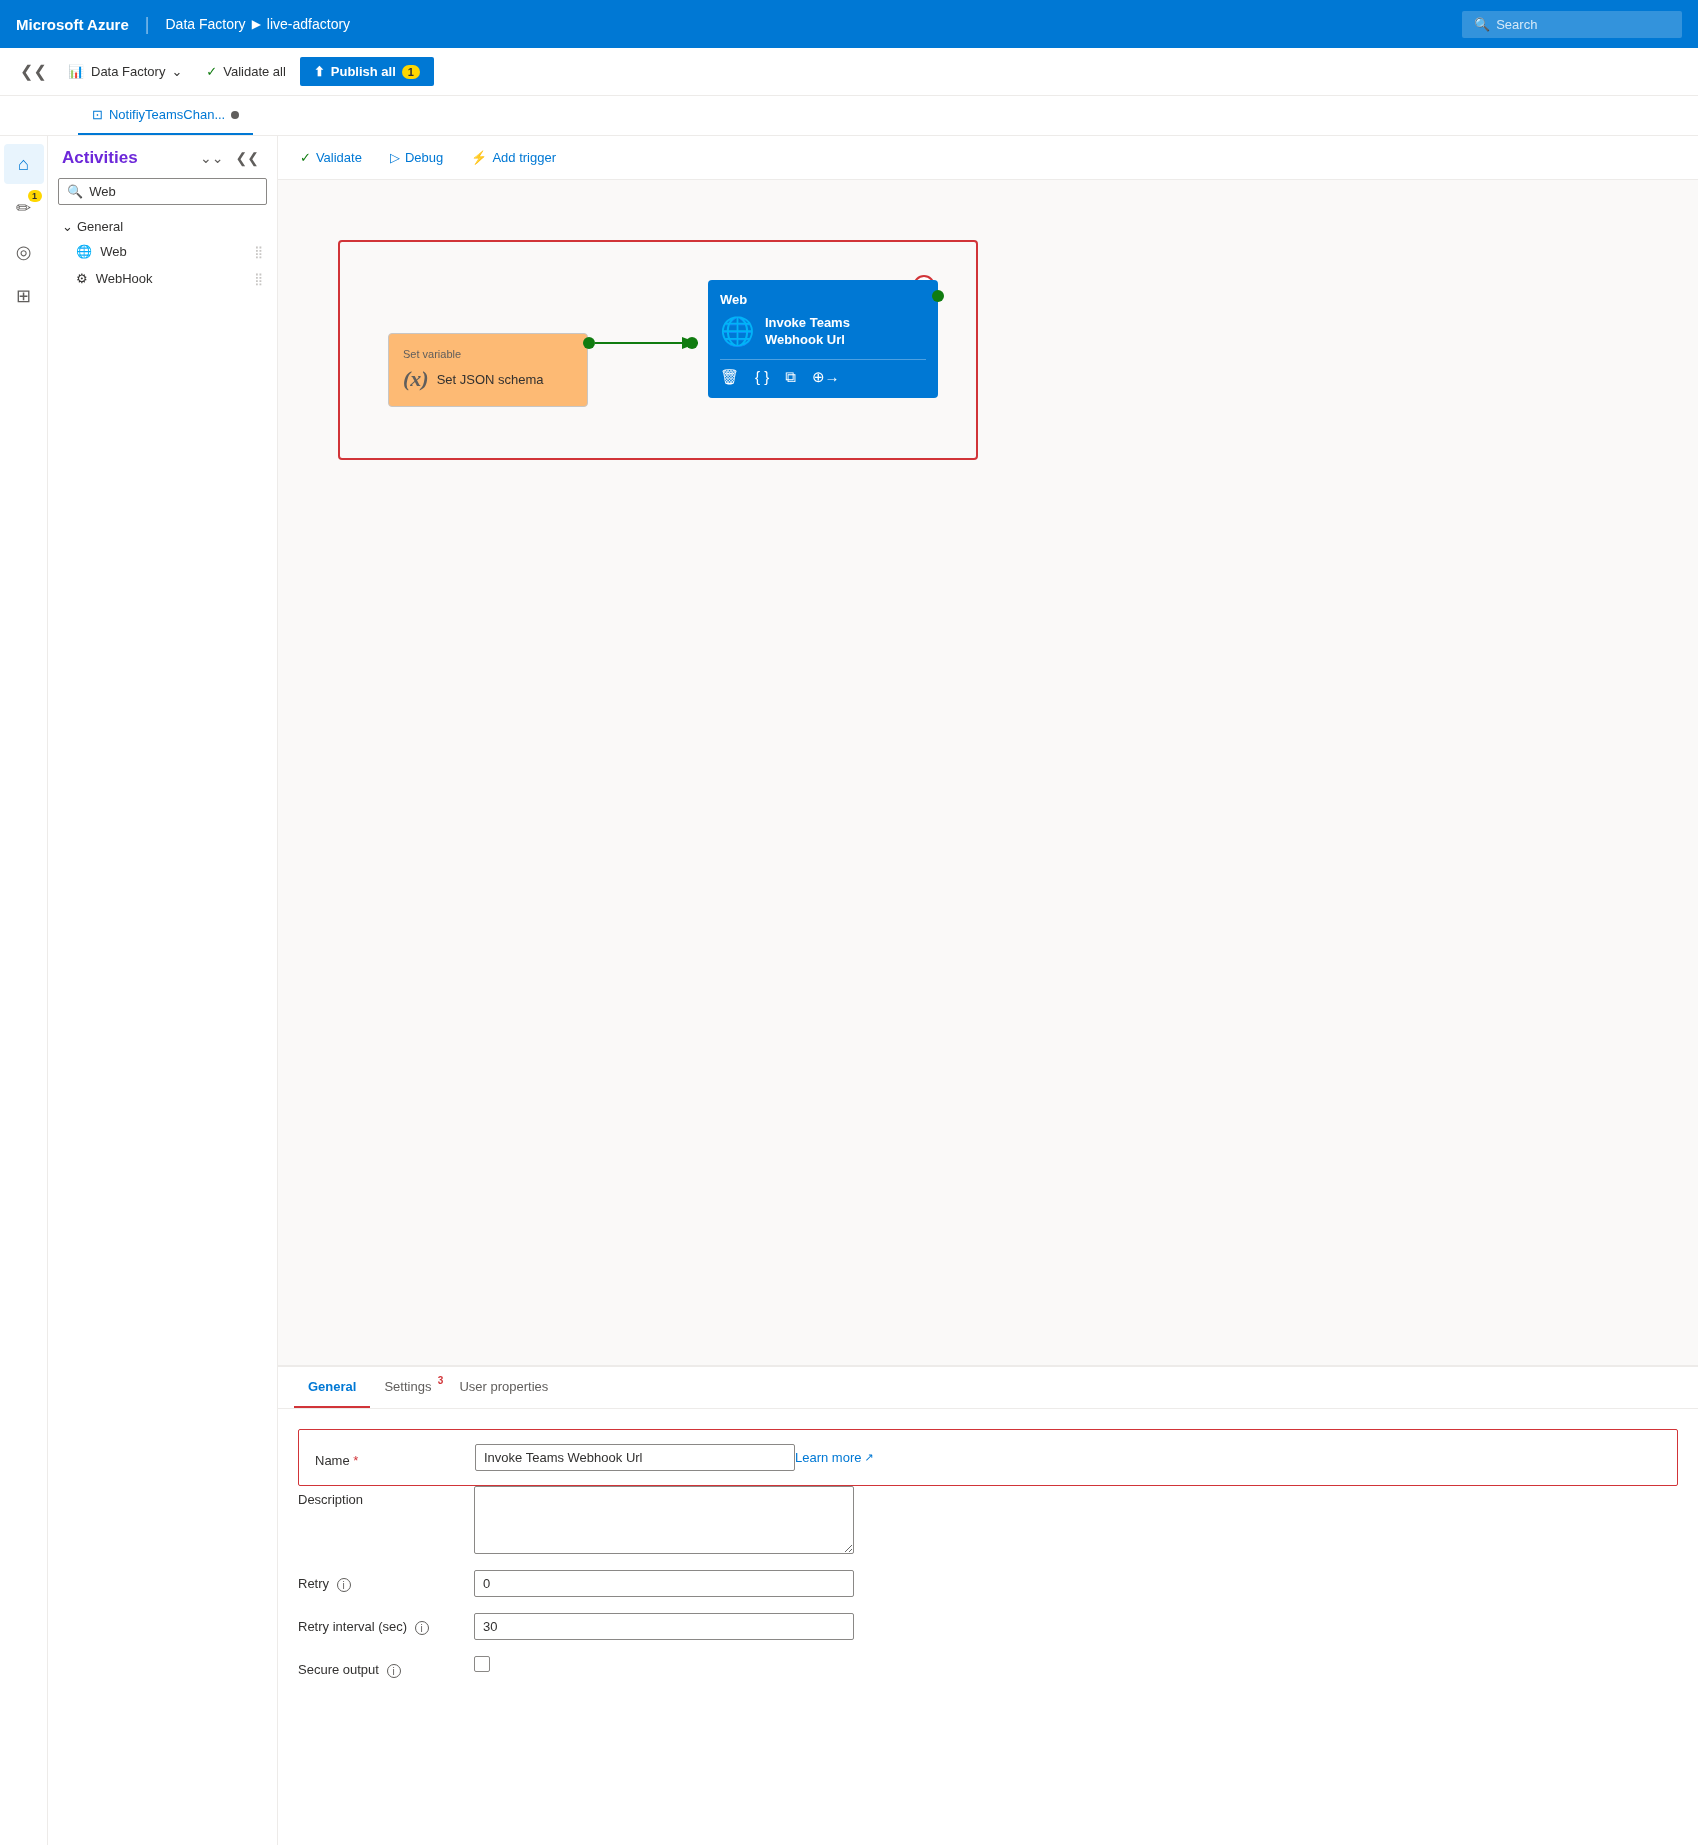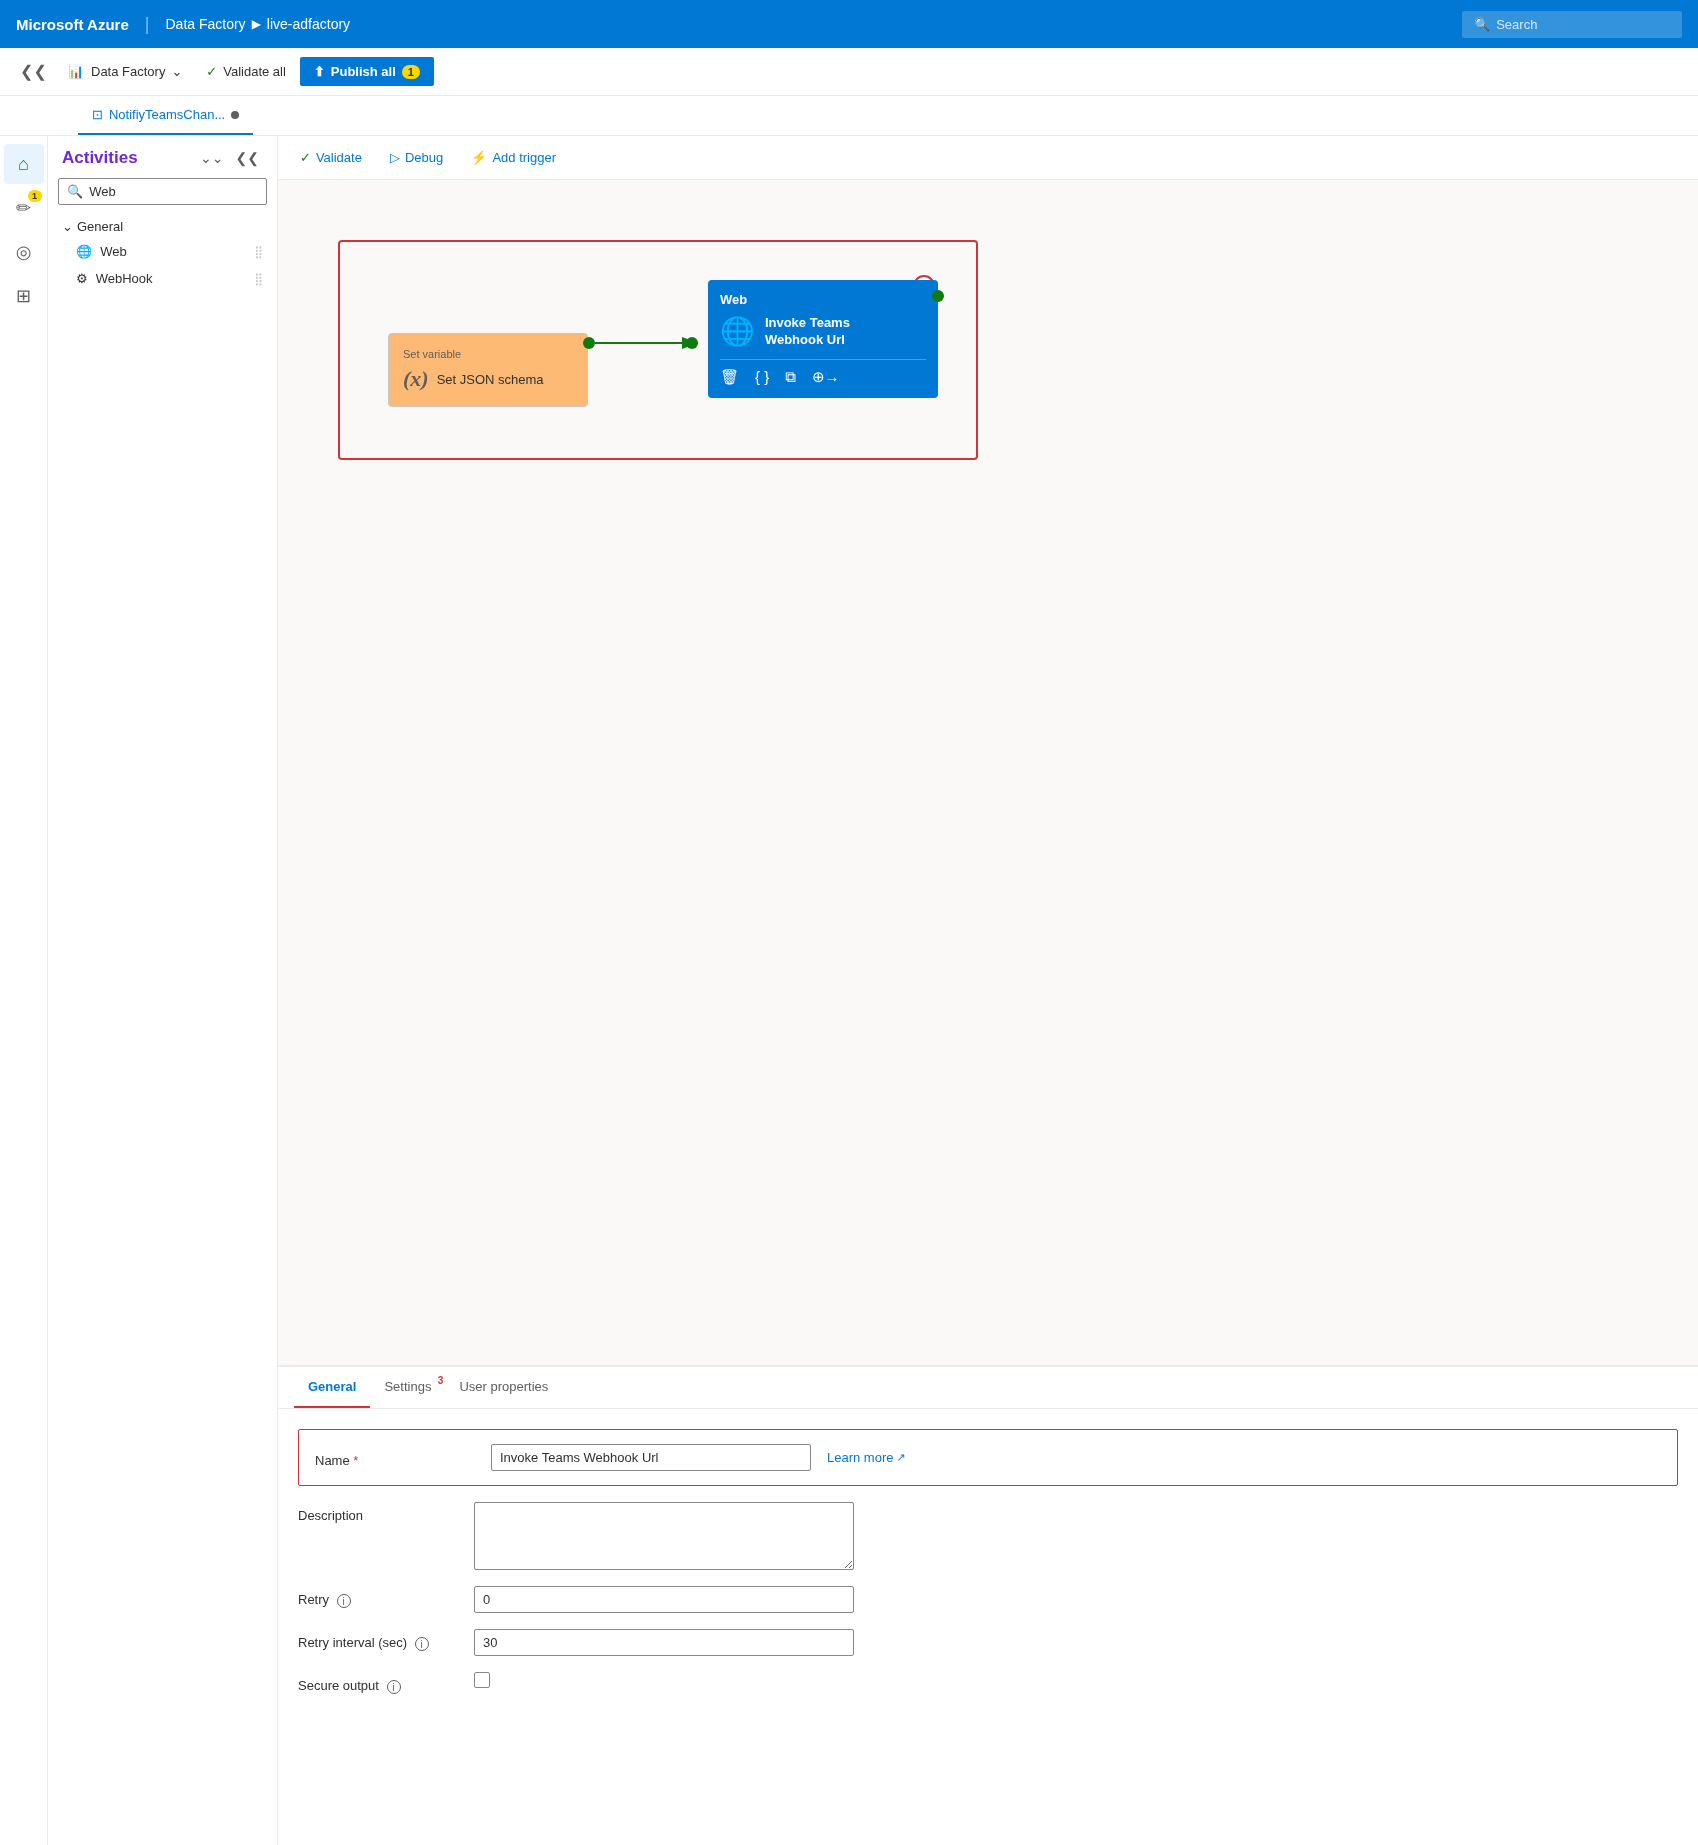--- a/index.html
+++ b/index.html
@@ -280,24 +280,22 @@
       color: #d13438; font-size: 10px; font-weight: 700;
     }
 
     .properties-content { padding: 20px 20px; }
 
     
     .name-field-box {
       border: 1.5px solid #d13438;
       border-radius: 2px;
       padding: 14px 16px;
-      margin-bottom: 16px;
-      display: flex;
-      align-items: center;
-      gap: 16px;
+      display: flex;
+      align-items: center;
     }
     .field-row {
       display: flex;
       align-items: flex-start;
       gap: 16px;
       margin-bottom: 16px;
     }
     .field-label {
       min-width: 160px;
       font-size: 13px;

